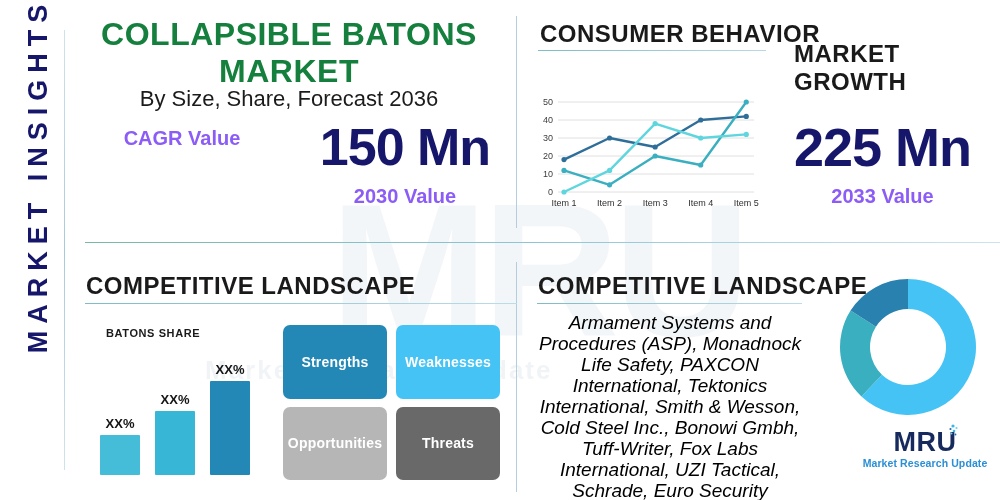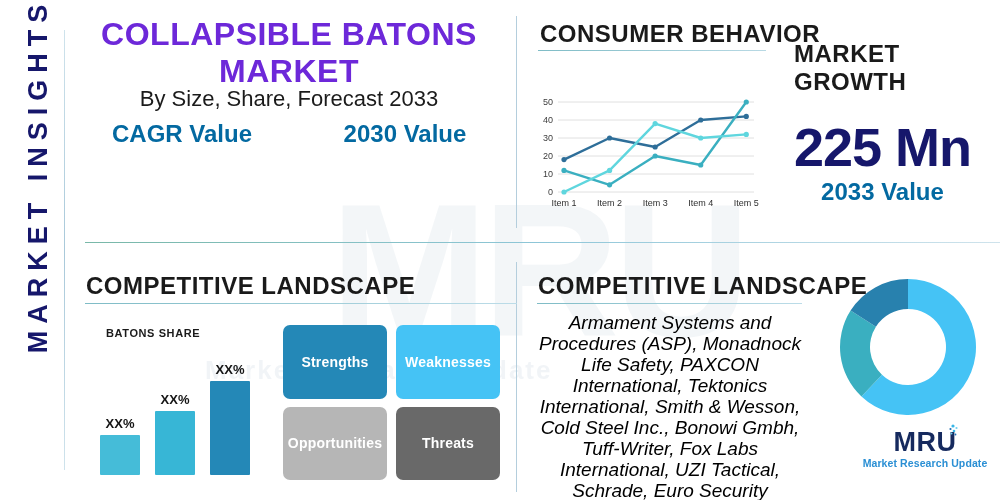--- a/index.html
+++ b/index.html
@@ -61,36 +61,36 @@
     position:absolute; left:516px; top:262px; width:1px; height:230px;
     background:#b4cedd; z-index:3;
   }
 
   
   #main-title {
     position:absolute; left:74px; top:16px; width:430px;
     text-align:center;
     font-size:32px; font-weight:bold;
     letter-spacing:0.5px;
-    color:#6d28d9;
+    color:#15803d;
     font-stretch:condensed;
     z-index:3;
   }
   #subtitle {
     position:absolute; left:74px; top:86px; width:430px;
     text-align:center; font-size:22px; color:#1b1b1b; z-index:3;
   }
 
   
   .kpi { position:absolute; text-align:center; z-index:3; }
   .kpi .big {
     font-size:52px; font-weight:bold; color:#16176b;
     line-height:58px; letter-spacing:-1px;
   }
-  .kpi .cap { font-size:24px; font-weight:bold; color:#0369a1; margin-top:2px; }
+  .kpi .cap { font-size:20px; font-weight:bold; color:#8b5cf6; margin-top:9px; }
   #kpi-cagr  { left:92px;  top:118px; width:180px; }
   #kpi-2026  { left:300px; top:118px; width:210px; }
 
   
   .sec-head {
     position:absolute; z-index:3;
     font-size:24px; font-weight:bold; color:#1a1a1a;
     letter-spacing:0.5px; font-stretch:condensed;
   }
   .sec-rule { position:absolute; height:1px; z-index:3; }
@@ -180,26 +180,27 @@
 <div id="wm-sub">Market Research Update</div>
 
 <div id="side-label">MARKET INSIGHTS</div>
 <div id="side-rule"></div>
 
 <div id="h-divider"></div>
 <div id="v-divider-top"></div>
 <div id="v-divider-bot"></div>
 
 <div id="main-title">COLLAPSIBLE BATONS MARKET</div>
-<div id="subtitle">By Size, Share, Forecast 2033</div>
+<div id="subtitle">By Size, Share, Forecast 2036</div>
 
 <div class="kpi" id="kpi-cagr">
   <div class="cap">CAGR Value</div>
 </div>
 <div class="kpi" id="kpi-2026">
+  <div class="big">150 Mn</div>
   <div class="cap">2030 Value</div>
 </div>
 
 <div class="sec-head" id="consumer-head">CONSUMER BEHAVIOR</div>
 <div class="sec-rule" id="consumer-rule"></div>
 <div class="sec-head" id="growth-head">MARKET GROWTH</div>
 
 <svg id="line-chart" viewBox="0 0 232 130">
     <line x1="30" y1="100" x2="226" y2="100" stroke="#d8d8d8" stroke-width="0.8"></line>
     <text x="25" y="103.2" text-anchor="end" class="axis-lbl">0</text>

